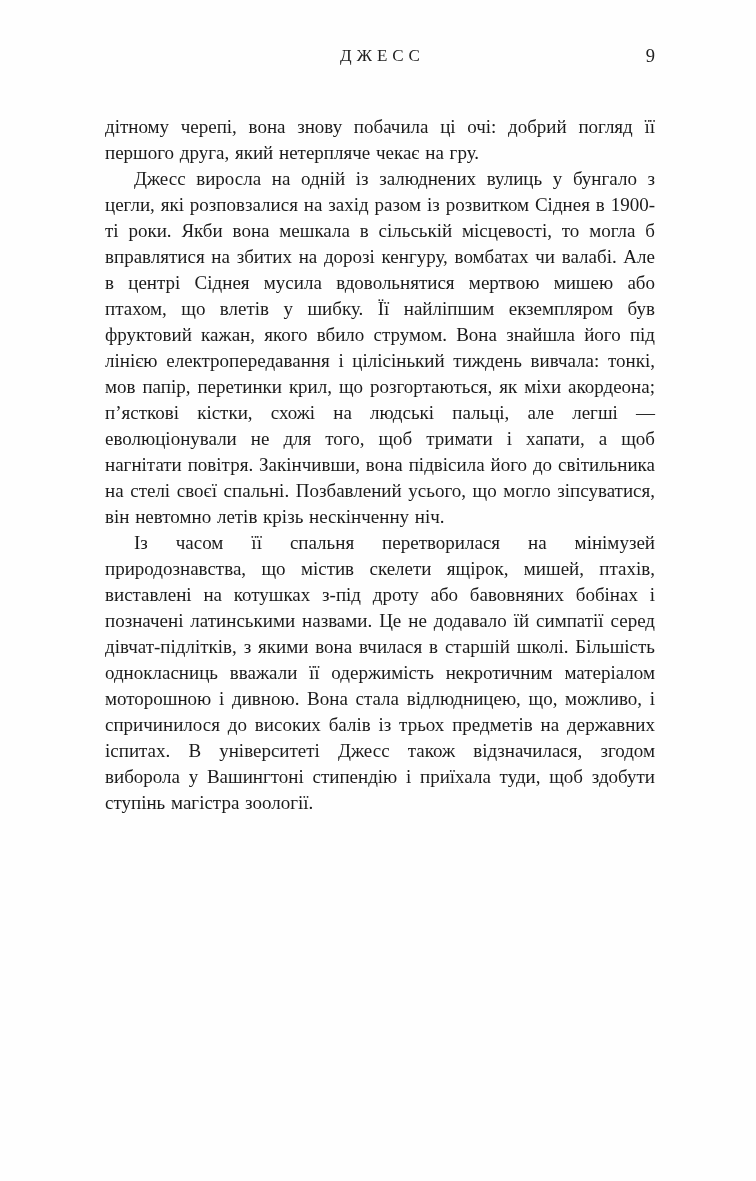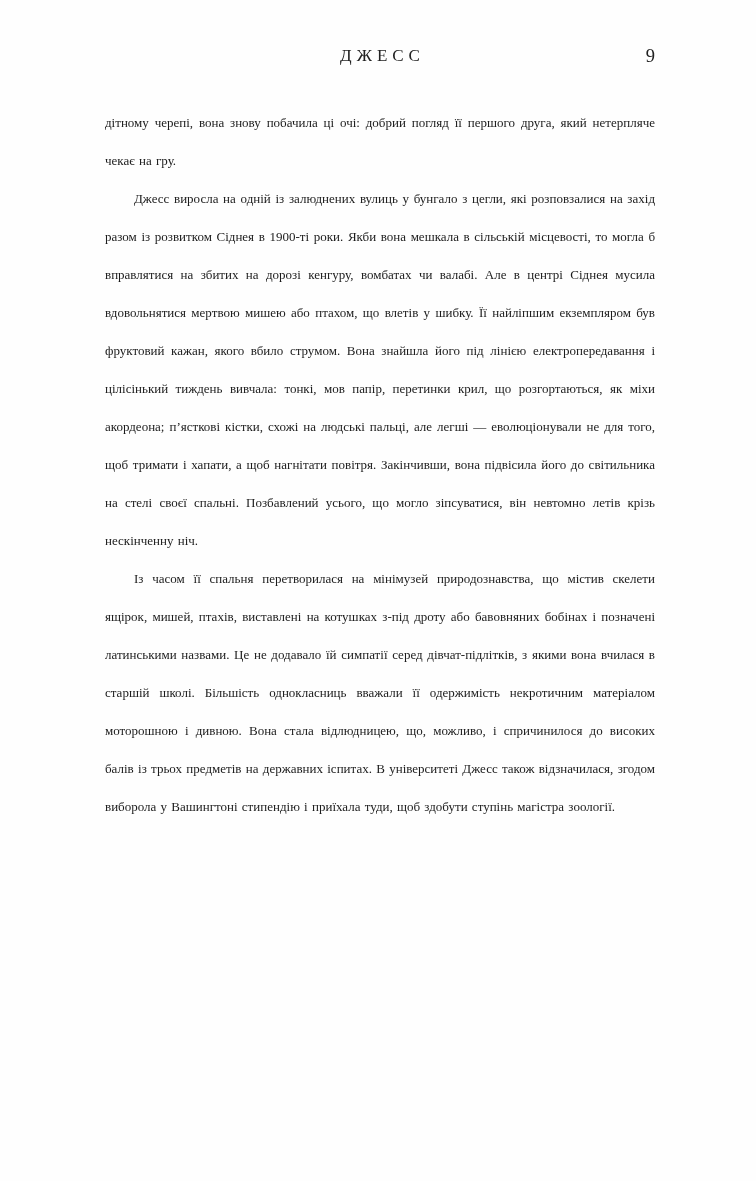--- a/index.html
+++ b/index.html
@@ -14,40 +14,40 @@
     box-sizing: border-box;
     background: #fefefe;
     color: #1b1b1b;
     font-family: "Liberation Serif", "DejaVu Serif", serif;
     padding: 46px 101px 0 105px;
     overflow: hidden;
   }
   .page-header {
     position: relative;
     height: 24px;
-    margin-bottom: 34px;
+    margin-bottom: 44px;
   }
   .running-title {
     display: block;
     text-align: center;
     font-size: 17px;
     letter-spacing: 5px;
     color: #222;
     text-indent: 5px; 
   }
   .page-number {
     position: absolute;
     right: 0;
     top: 0;
     font-size: 18.5px;
     color: #222;
   }
   .text-block {
-    font-size: 13px;
-    line-height: 38px;
+    font-size: 19px;
+    line-height: 26px;
     text-align: justify;
     word-spacing: 1px;
   }
   .text-block p {
     margin: 0;
     padding: 0;
     text-indent: 29px;
   }
   .text-block p.no-indent {
     text-indent: 0;

